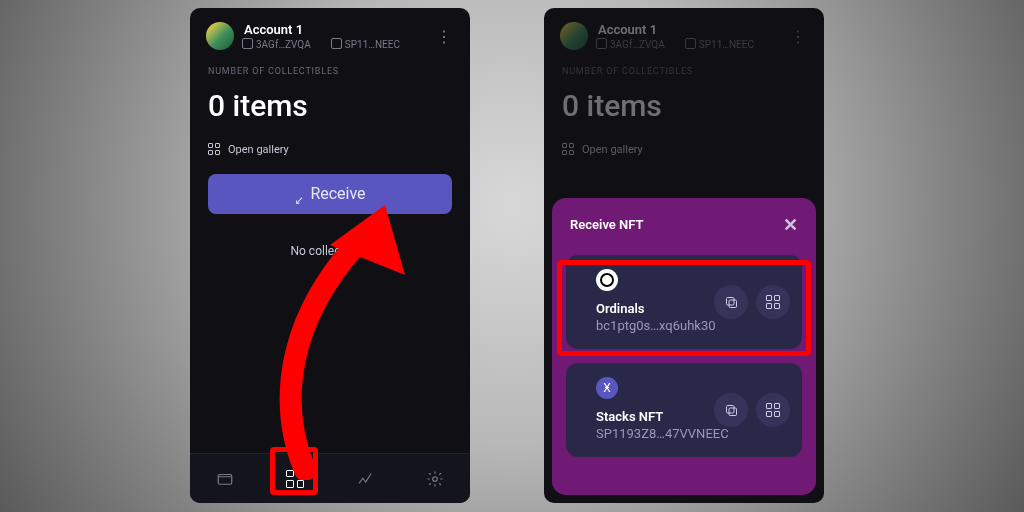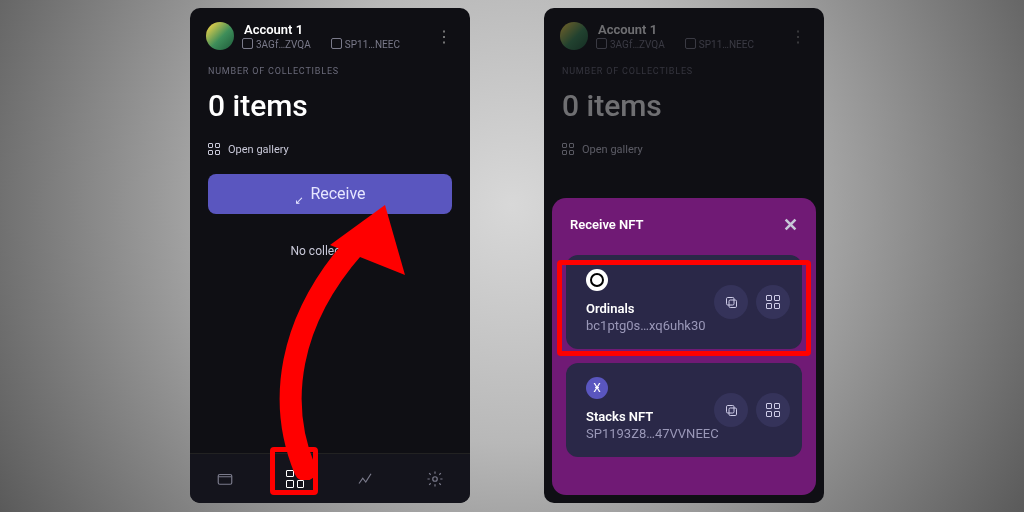--- a/index.html
+++ b/index.html
@@ -29,21 +29,21 @@
   .arrow-dl::before{content:"↙";font-size:11px;color:#e6e6ff}
   .empty{text-align:center;font-size:12px;color:#c8c8d8;margin-top:30px}
   .tabbar{position:absolute;bottom:0;left:0;right:0;height:50px;display:flex;align-items:center;justify-content:space-around;background:#14141c;border-top:1px solid #222}
   .tab{color:#7a7a8a;display:flex;align-items:center;justify-content:center;width:40px;height:40px}
   .tab.active{color:#fff}
   .ic{width:18px;height:18px;stroke:currentColor;fill:none;stroke-width:1.6}
   
   .sheet{position:absolute;left:8px;right:8px;bottom:8px;top:190px;background:#701a75;border-radius:14px;padding:16px 14px;z-index:5}
   .sheet-hd{display:flex;align-items:center;justify-content:space-between;color:#fff;font-size:13px;font-weight:600;margin-bottom:20px;padding:0 4px}
   .close{font-size:18px;color:#c8c8d8;cursor:default}
-  .opt{background:#2a2848;border-radius:12px;padding:14px 20px 16px;margin-bottom:14px;position:relative}
+  .opt{background:#2a2848;border-radius:12px;padding:14px 30px 16px;margin-bottom:14px;position:relative}
   .opt .oicon{width:22px;height:22px;border-radius:50%;display:flex;align-items:center;justify-content:center;margin-bottom:10px}
   .opt.ord .oicon{background:#fff}
   .opt.ord .oicon::after{content:"";width:10px;height:10px;border:2px solid #000;border-radius:50%}
   .opt.stx .oicon{background:#5a56bf;color:#fff;font-size:12px}
   .opt .otitle{font-size:13px;font-weight:600;color:#fff}
   .opt .oaddr{font-size:13px;color:#9a98b8;margin-top:2px}
   .opt .acts{position:absolute;right:12px;top:50%;transform:translateY(-50%);display:flex;gap:8px}
   .actbtn{width:34px;height:34px;border-radius:50%;background:#35335a;display:flex;align-items:center;justify-content:center;color:#cfcde8}
   
   .red-box{position:absolute;border:5px solid #f00;border-radius:4px;pointer-events:none;z-index:20}

